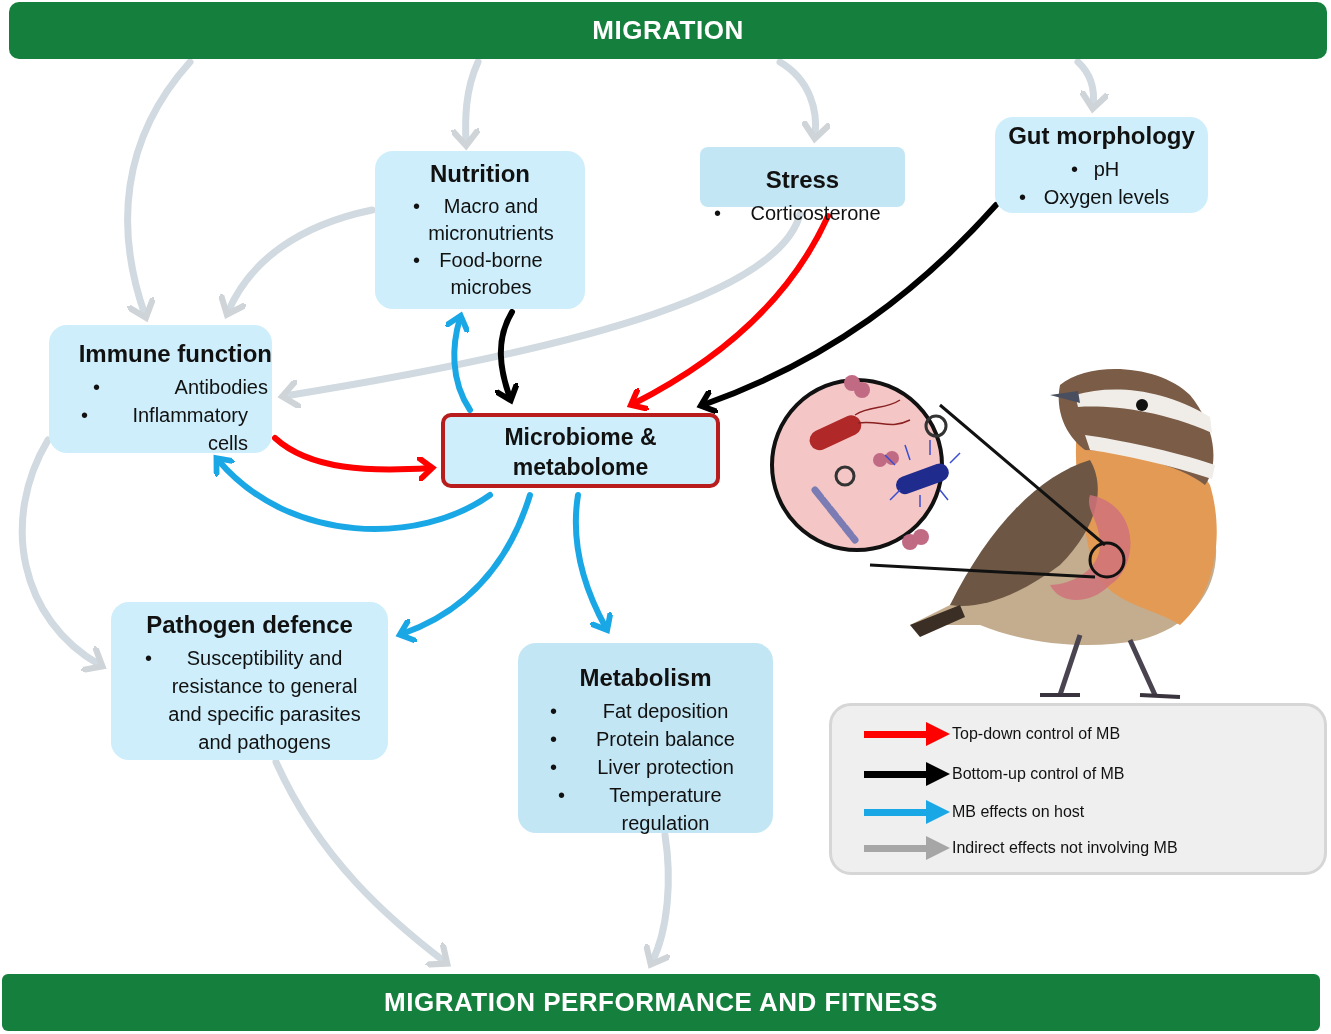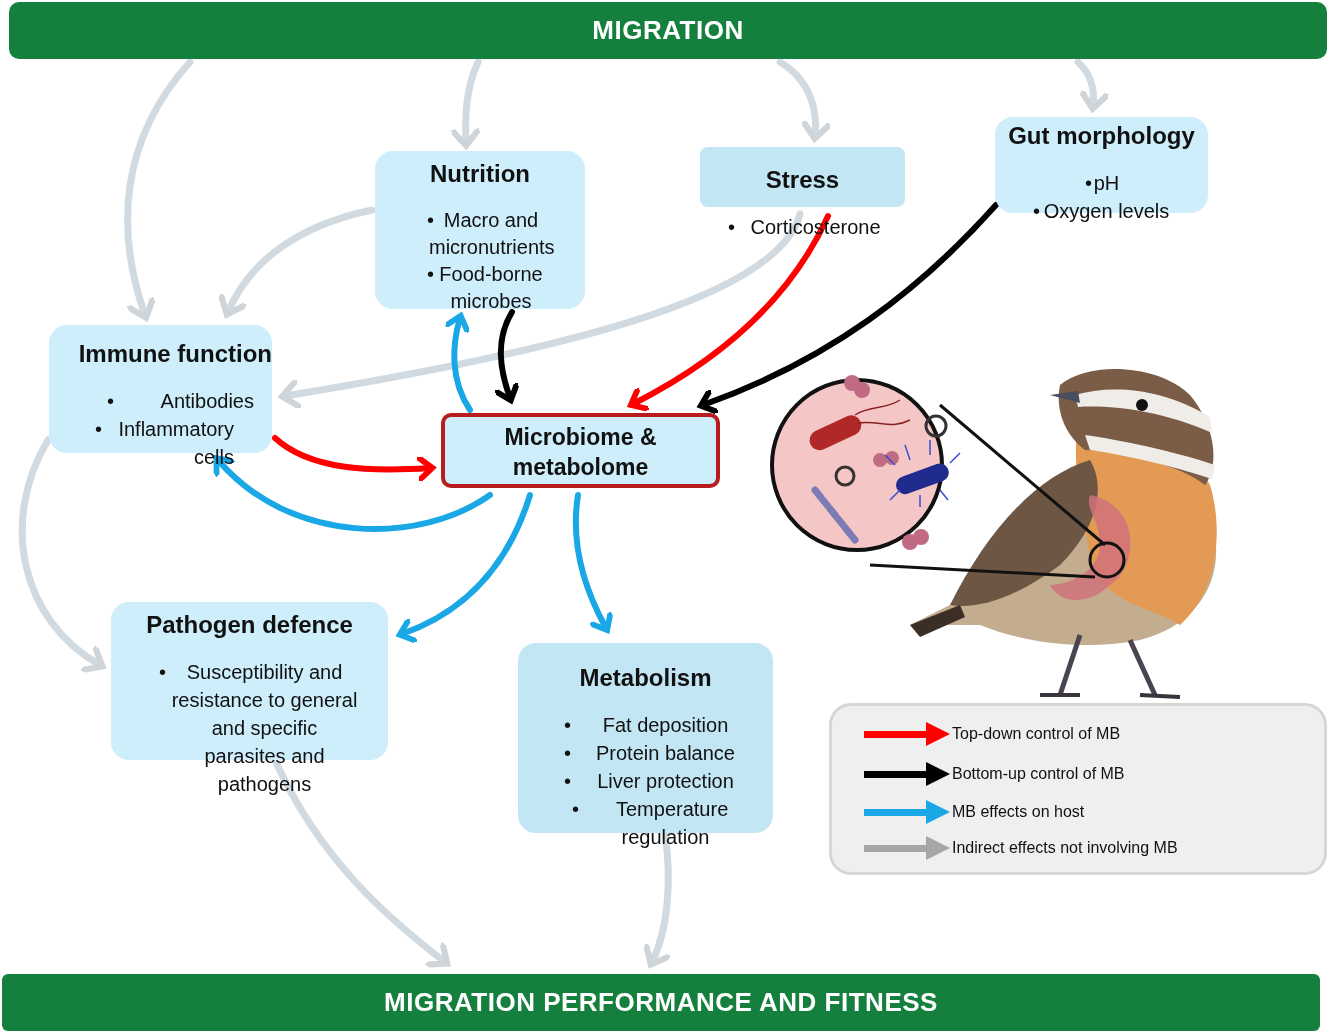--- a/index.html
+++ b/index.html
@@ -2,21 +2,21 @@
 <html><head>
 <meta charset="utf-8">
 <style>
   html,body{margin:0;padding:0;background:#ffffff;}
   body{width:1331px;height:1034px;position:relative;overflow:hidden;font-family:"Liberation Sans",sans-serif;}
   .banner{position:absolute;background:#15803d;color:#ffffff;font-weight:bold;font-size:26px;text-align:center;display:flex;align-items:center;justify-content:center;border-radius:10px;letter-spacing:0.5px;}
   #banner-top{left:9px;top:2px;width:1318px;height:57px;}
   #banner-bottom{left:2px;top:974px;width:1318px;height:57px;border-radius:6px;}
   .box{position:absolute;background:#cdeefa;border-radius:18px;text-align:center;color:#111;box-sizing:border-box;}
   .box .title{font-weight:bold;font-size:24px;line-height:30px;}
-  .box ul{list-style:none;margin:18px;padding:0;}
+  .box ul{list-style:none;margin:4px;padding:0;}
   .box li{font-size:20px;line-height:28px;position:relative;}
   .box li::before{content:"\2022";position:absolute;left:0;}
   #box-nutrition{left:375px;top:151px;width:210px;height:158px;padding-top:8px;}
   #box-nutrition li{padding-left:36px;padding-right:14px;line-height:27px;}
   #box-nutrition li::before{left:34px;}
   #box-stress{left:700px;top:147px;width:205px;height:60px;padding-top:18px;background:#c3e6f5;border-radius:8px;}
   #box-stress li{padding-left:26px;}
   #box-stress li::before{left:10px;}
   #box-gut{left:995px;top:117px;width:213px;height:96px;padding-top:4px;}
   #box-gut li{padding-left:10px;}

